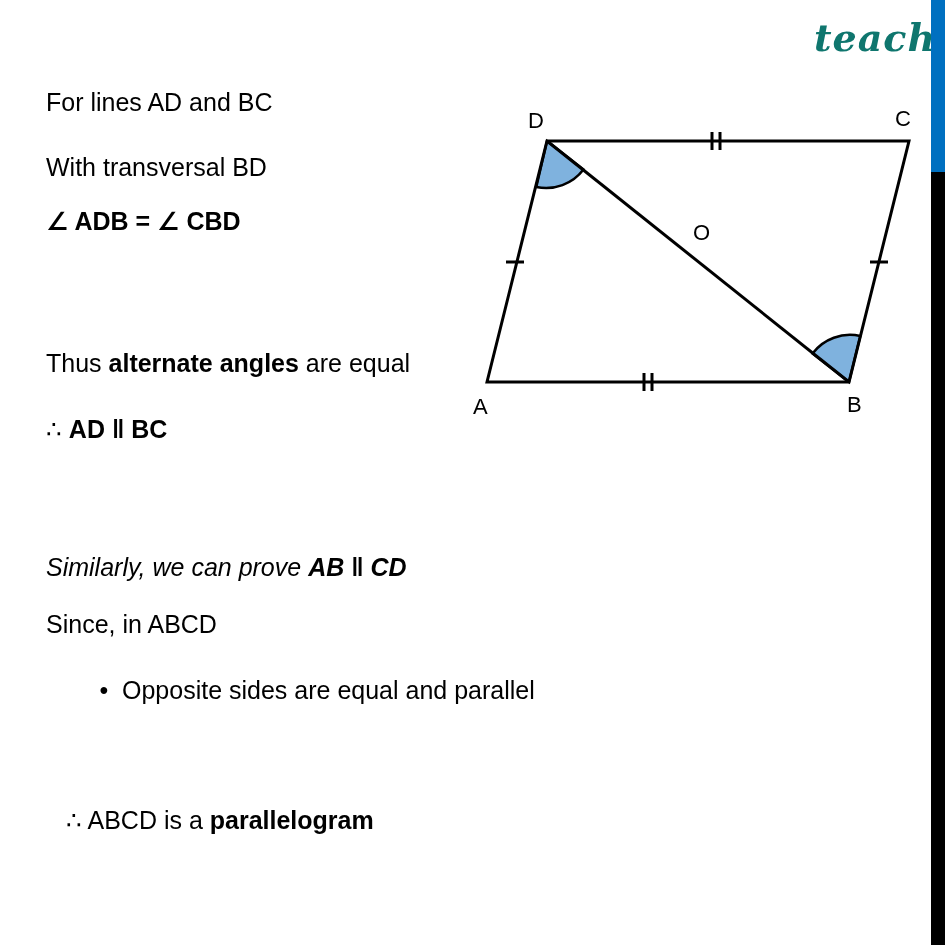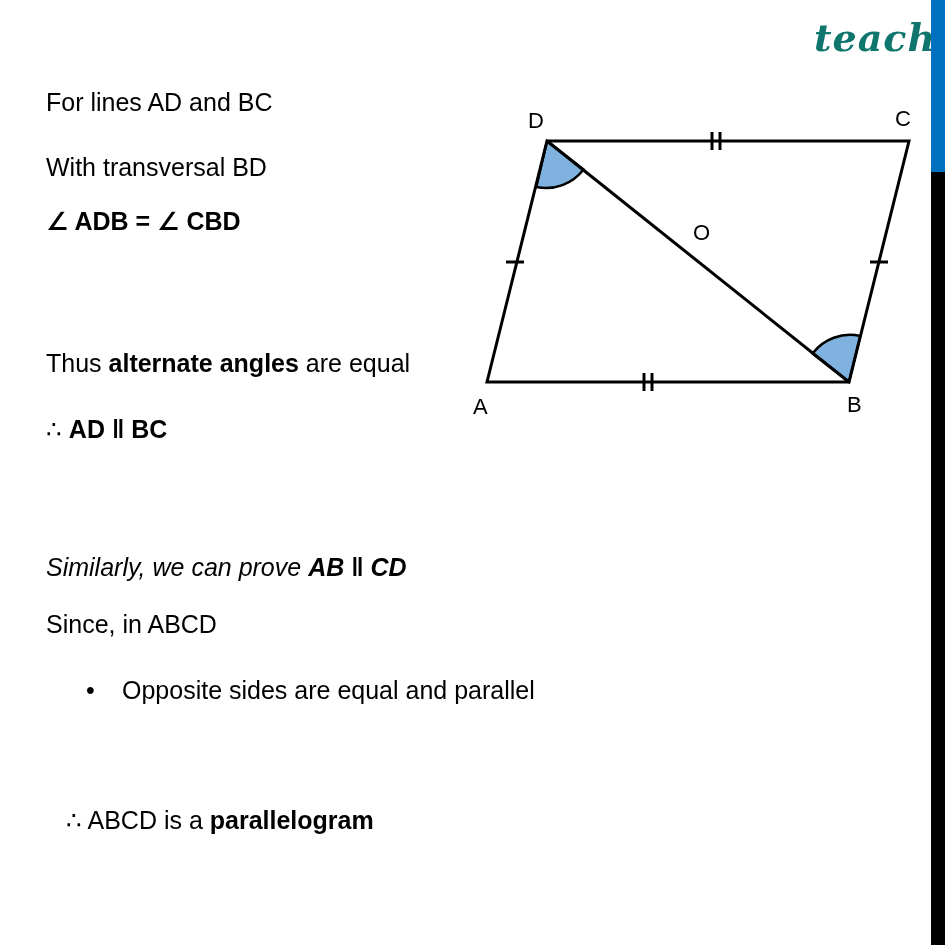--- a/index.html
+++ b/index.html
@@ -100,21 +100,21 @@
 <div class="line" style="top:413px;">
   <span>∴ </span><b>AD ‖ BC</b>
 </div>
 
 <div class="line" style="top:551px;font-style:italic;">
   <span>Similarly, we can prove </span><b>AB ‖ CD</b>
 </div>
 
 <div class="line" style="top:608px;">Since, in ABCD</div>
 
-<div class="bullet-line" style="top:674px;">
+<div class="bullet-line" style="top:674px;text-align:center;">
   <span class="bullet-dot">•</span><span>Opposite sides are equal and parallel</span>
 </div>
 
 <div class="line" style="top:804px;margin-left:20px;">
   <span>∴ ABCD is a </span><b>parallelogram</b>
 </div>
 
 <svg class="diagram" width="470" height="340" viewBox="460 95 470 340">
 
   <path d="M547,141 L536.3,187 A47,47 0 0 0 583.5,169.5 Z" fill="#7FB2DE" stroke="#000" stroke-width="2.5"></path>

